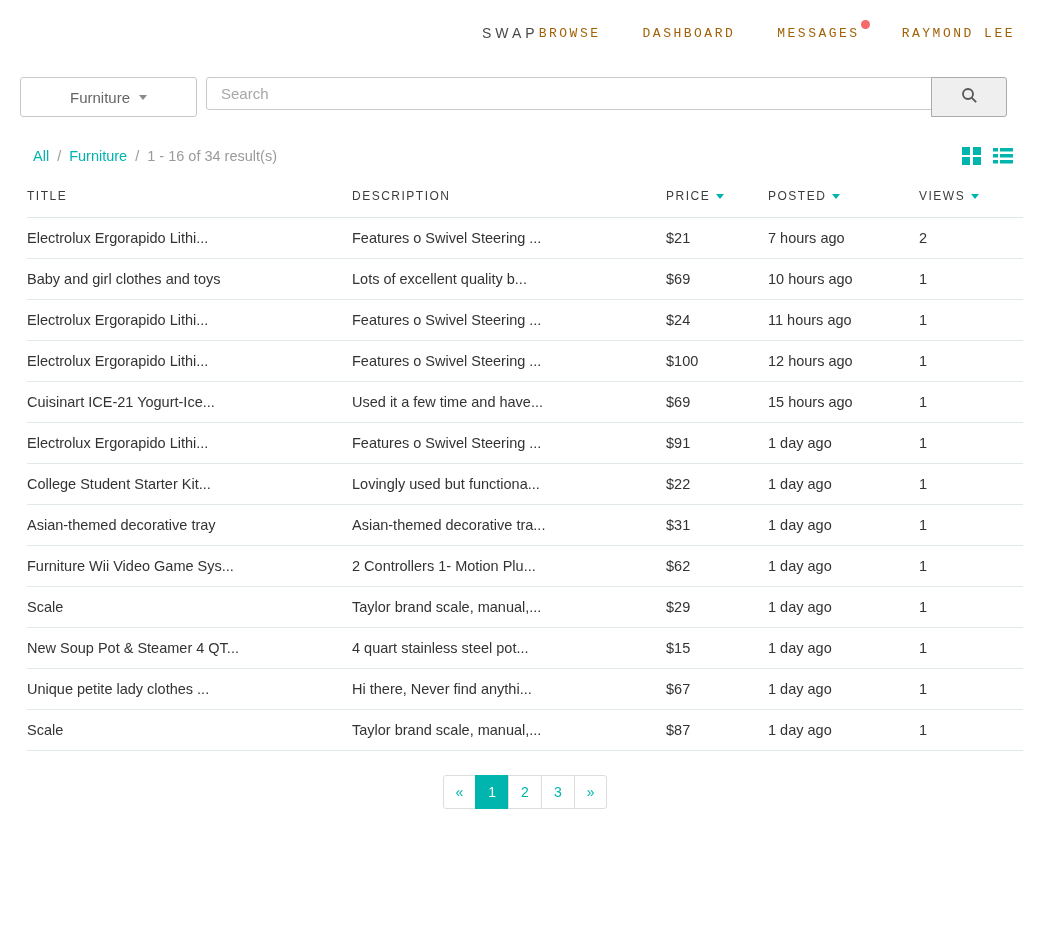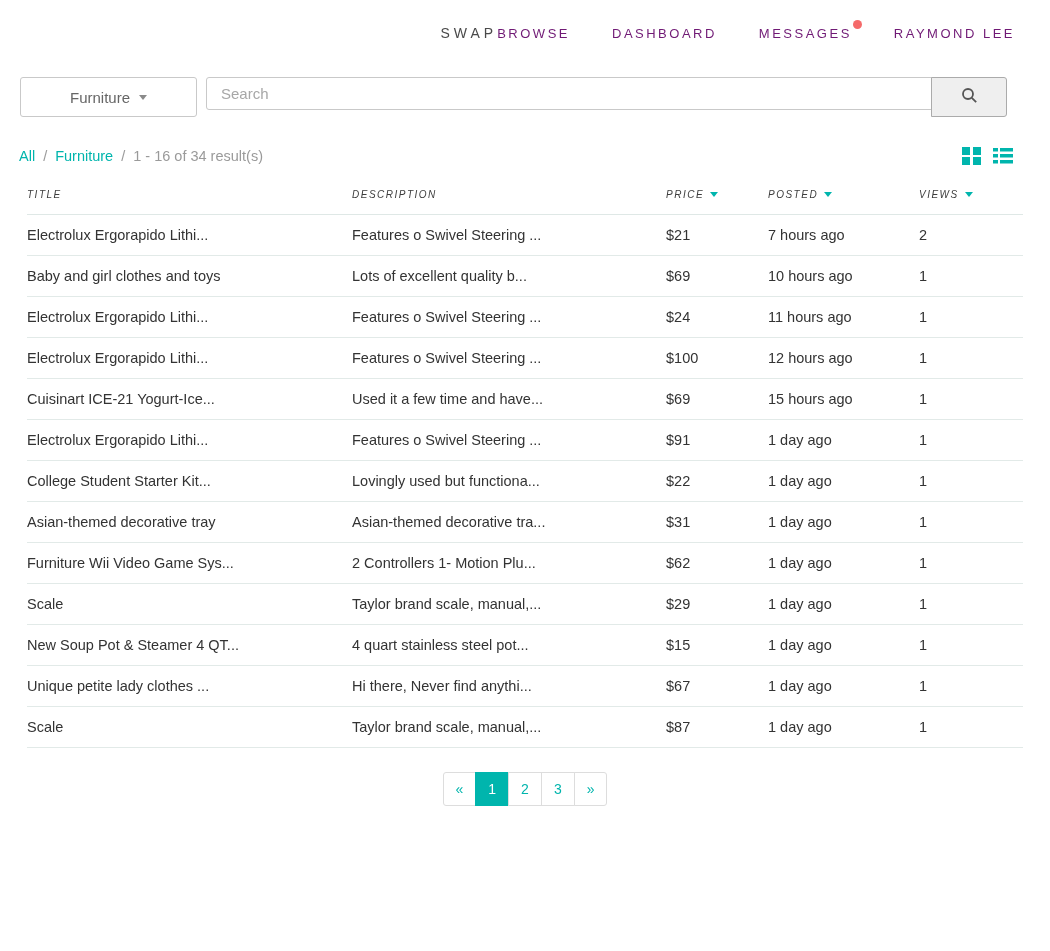--- a/index.html
+++ b/index.html
@@ -11,22 +11,22 @@
     overflow: hidden;
   }
   
   .header {
     display: flex; align-items: center; justify-content: flex-end;
     padding: 25px 35px 18px 25px;
   }
   .brand { font-size: 14px; letter-spacing: 4px; color: #4a4a4a; cursor: pointer; }
   .nav { display: flex; gap: 42px; align-items: center; }
   .nav a {
-    font-size: 13px; letter-spacing: 2.5px; color: #701a75;
-    text-decoration: none; position: relative; cursor: pointer;
+    font-size: 13px; letter-spacing: 2.5px; color: #a16207;
+    text-decoration: none; position: relative; cursor: pointer; font-family: Liberation Mono, monospace;
   }
   .badge-dot {
     position: absolute; top: -6px; right: -10px;
     width: 9px; height: 9px; border-radius: 50%;
     background: #f56a6a;
   }
   
   .search-row { display: flex; align-items: stretch; padding: 0 43px 0 20px; margin-top: 18px; }
   .category-select {
     width: 177px; height: 40px; border: 1px solid #c9c9c9; border-radius: 3px;
@@ -46,40 +46,40 @@
   }
   .search-input::placeholder { color: #a7a7a7; }
   .search-btn {
     width: 76px; height: 40px; margin-left: -1px;
     background: #efefef; border: 1px solid #ababab; border-radius: 0 3px 3px 0;
     display: flex; align-items: center; justify-content: center; cursor: pointer;
   }
   
   .crumb-row {
     display: flex; align-items: center; justify-content: space-between;
-    padding: 0 37px 0 19px; margin-top: 30px;
+    padding: 0 37px 0 33px; margin-top: 30px;
   }
   .crumbs { display: flex; align-items: center; gap: 8px; font-size: 14.5px; color: #9a9a9a; }
   .crumbs a { color: #00b5ad; text-decoration: none; cursor: pointer; }
   .view-toggles { display: flex; align-items: center; gap: 12px; }
   .view-toggles svg { display: block; cursor: pointer; }
   
   table {
     width: 996px; margin: 16px 25px 0 27px;
     border-collapse: collapse; table-layout: fixed;
   }
   col.c-title { width: 325px; }
   col.c-desc  { width: 314px; }
   col.c-price { width: 102px; }
   col.c-posted{ width: 151px; }
   col.c-views { width: 104px; }
   th {
-    text-align: left; font-size: 10px; letter-spacing: 1.5px; font-weight: 400;
+    text-align: left; font-size: 12px; letter-spacing: 1.5px; font-weight: 400;
     color: #3d3d3d; padding: 8px 6px 14px 0;
-    border-bottom: 1px solid #dfe8e6; white-space: nowrap; font-style: italic;
+    border-bottom: 1px solid #dfe8e6; white-space: nowrap;
   }
   th.sortable { cursor: pointer; }
   .sort-arrow {
     display: inline-block; margin-left: 6px; vertical-align: 1px;
     width: 0; height: 0;
     border-left: 4px solid transparent; border-right: 4px solid transparent;
     border-top: 5px solid #00b5ad;
   }
   td {
     font-size: 14.5px; color: #333; padding: 12px 8px 12px 0;

